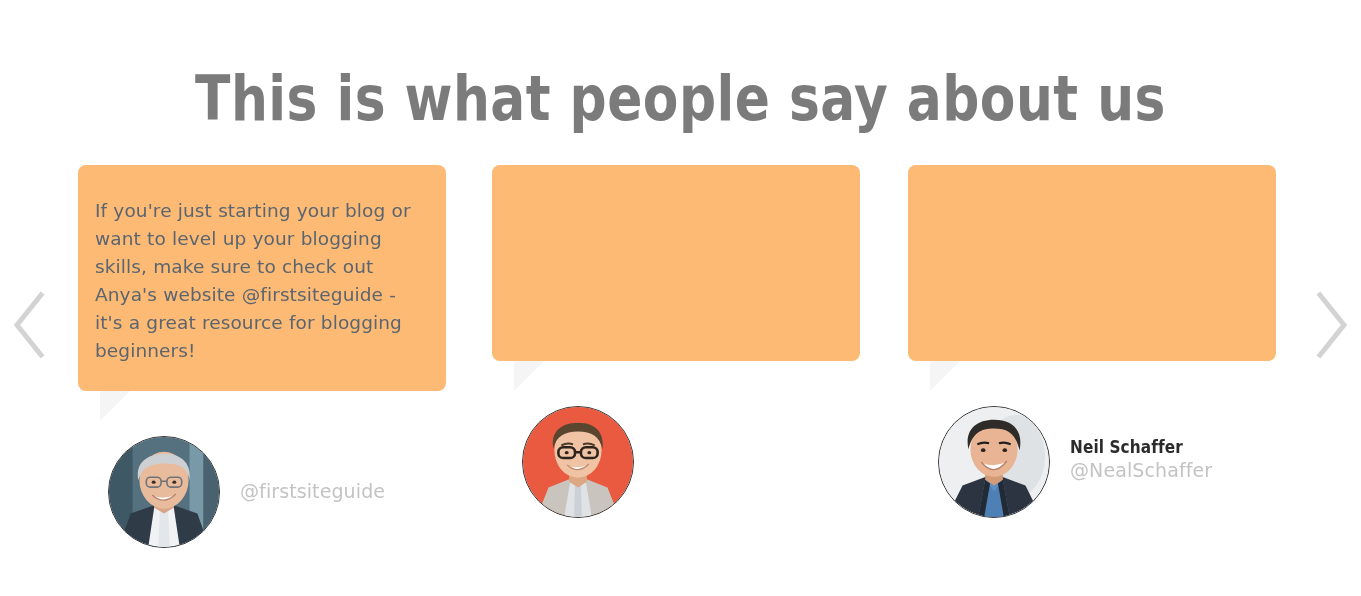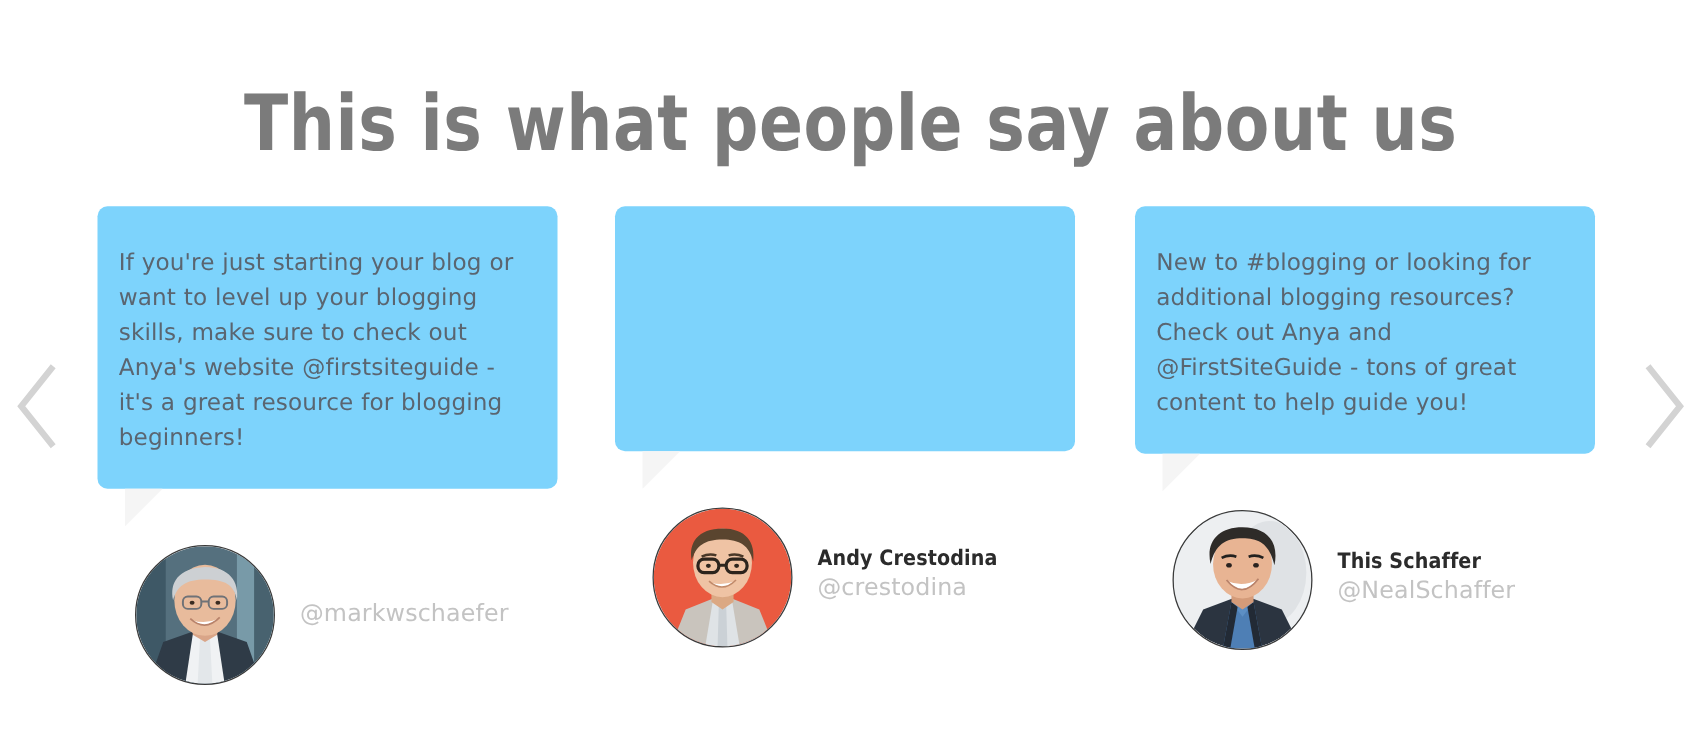--- a/index.html
+++ b/index.html
@@ -64,21 +64,21 @@
     top: 165px;
     width: 368px;
   }
   .slide-1 { left: 78px; }
   .slide-2 { left: 492px; }
   .slide-3 { left: 908px; }
 
   
   .bubble {
     position: relative;
-    background: #7dd3fc;
+    background: #fdba74;
     border-radius: 8px;
     min-height: 196px;
     padding: 32px 28px 26px 17px;
   }
   .bubble-text {
     font-size: 18.5px;
     line-height: 28px;
     color: #5a6570;
     letter-spacing: 0.1px;
     margin: 0;
@@ -197,21 +197,21 @@
 
             <ellipse cx="45.5" cy="46" rx="2" ry="1.6" fill="#3a2c22"></ellipse>
             <ellipse cx="66.5" cy="46" rx="2" ry="1.6" fill="#3a2c22"></ellipse>
 
             <path d="M45 60 Q56 69 67 59 Q56 64 45 60 Z" fill="#ffffff"></path>
             <path d="M44 59 Q56 70 68 58" stroke="#b8826a" stroke-width="1.4" fill="none"></path>
           </g>
         </svg>
       </div>
       <div class="author-meta">
-        <div class="author-handle">@markwschaefer</div>
+        <div class="author-handle">@firstsiteguide</div>
       </div>
     </div>
   </div>
 
   <div class="slide slide-2">
     <div class="bubble">
       <span class="bubble-tail"></span>
     </div>
     <div class="author">
       <div class="avatar">
@@ -244,30 +244,25 @@
               <line x1="53" y1="46" x2="59" y2="46"></line>
             </g>
             <ellipse cx="44.5" cy="46.5" rx="2" ry="1.7" fill="#2c241d"></ellipse>
             <ellipse cx="67.5" cy="46.5" rx="2" ry="1.7" fill="#2c241d"></ellipse>
 
             <path d="M46 60 Q56 68 66 59 Q56 63 46 60 Z" fill="#ffffff"></path>
             <path d="M45 59 Q56 69 67 58" stroke="#c18a6a" stroke-width="1.3" fill="none"></path>
           </g>
         </svg>
       </div>
-      <div class="author-meta">
-        <div class="author-name">Andy Crestodina</div>
-        <div class="author-handle">@crestodina</div>
-      </div>
     </div>
   </div>
 
   <div class="slide slide-3">
     <div class="bubble">
-      <p class="bubble-text">New to #blogging or looking for additional blogging resources? Check out Anya and @FirstSiteGuide - tons of great content to help guide you!</p>
       <span class="bubble-tail"></span>
     </div>
     <div class="author">
       <div class="avatar">
         <svg class="face-svg" viewBox="0 0 112 112" aria-hidden="true">
           <defs>
             <clipPath id="clip3">
                 <circle cx="56" cy="56" r="56"></circle>
               </clipPath>
           </defs>
@@ -294,19 +289,19 @@
             <path d="M61 37 Q67 35 73 38" stroke="#23211f" stroke-width="2.2" fill="none"></path>
             <ellipse cx="45" cy="44" rx="2.3" ry="1.9" fill="#2a2320"></ellipse>
             <ellipse cx="67" cy="44" rx="2.3" ry="1.9" fill="#2a2320"></ellipse>
 
             <path d="M44 57 Q56 70 68 56 Q56 62 44 57 Z" fill="#ffffff"></path>
             <path d="M43 56 Q56 72 69 55" stroke="#b8826a" stroke-width="1.4" fill="none"></path>
           </g>
         </svg>
       </div>
       <div class="author-meta">
-        <div class="author-name">This Schaffer</div>
+        <div class="author-name">Neil Schaffer</div>
         <div class="author-handle">@NealSchaffer</div>
       </div>
     </div>
   </div>
 
 </div>
 
 </body></html>

